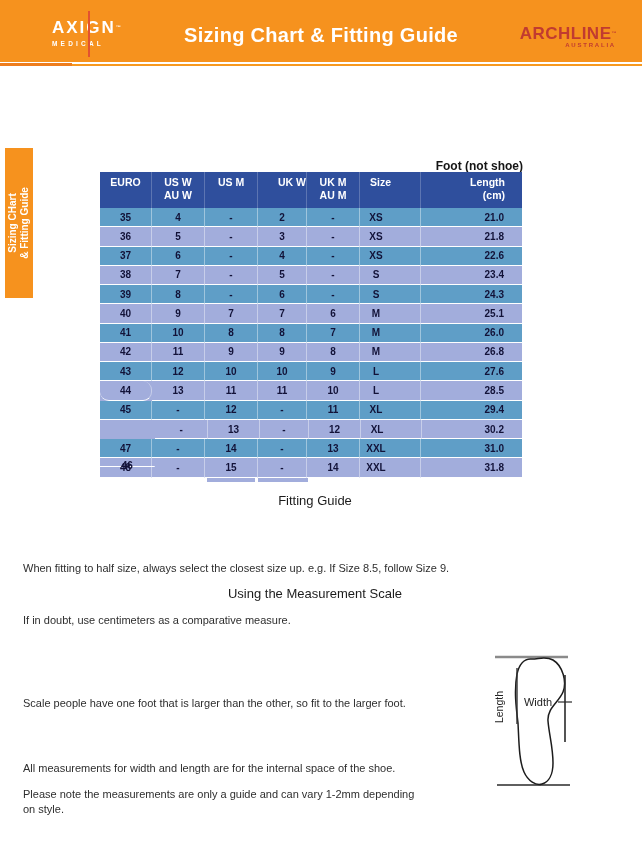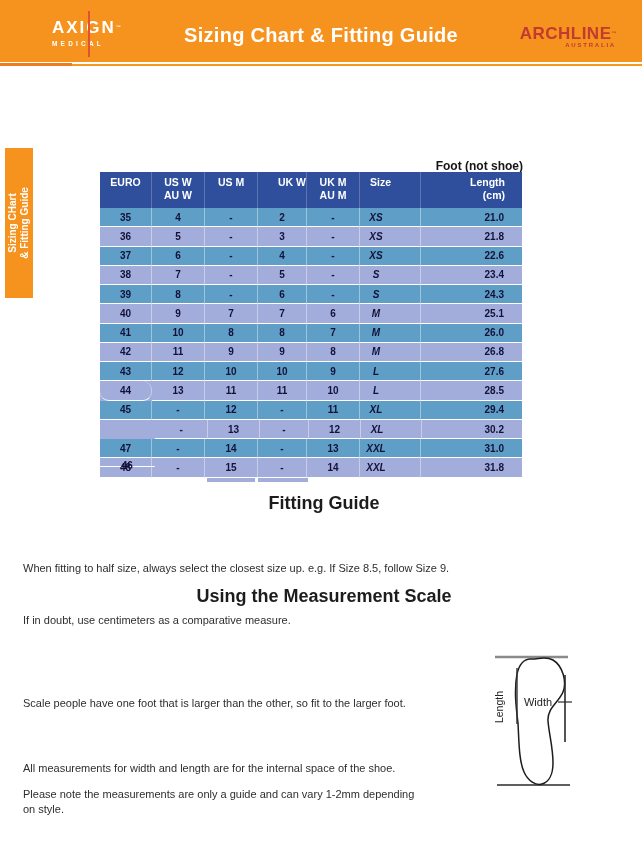--- a/index.html
+++ b/index.html
@@ -41,28 +41,28 @@
   .th:last-child{border-right:none;}
   .th.size{text-align:left;padding-left:10px;}
   .th.len{text-align:right;padding-right:17px;}
   .tr{display:flex;height:19.28px;}
   .tr.blue{background:#5F9EC7;}
   .tr.lav{background:#A2ADDC;}
   .td{box-sizing:border-box;display:flex;align-items:center;justify-content:center;
       font-size:10px;font-weight:bold;color:#121238;
       border-right:1px solid rgba(255,255,255,.4);border-bottom:1px solid #fff;}
   .td:last-child{border-right:none;}
-  .td.size{padding-right:28px;font-style:italic;}
+  .td.size{padding-right:28px;}
   .td.len{justify-content:flex-end;padding-right:18px;}
   .art{position:absolute;background:#A2ADDC;height:4px;top:306px;}
   .art1{left:107px;width:48px;} .art2{left:158px;width:50px;}
 
   
-  .h-center{position:absolute;left:9px;width:630px;text-align:center;
-            font-size:18px;font-weight:bold;color:#1c1c1c;}
+  .h-center{position:absolute;left:0;width:630px;text-align:center;
+            font-size:13px;font-weight:normal;color:#1c1c1c;}
   .para{position:absolute;left:23px;font-size:11px;line-height:15px;color:#2e2e2e;
         white-space:pre-line;}
   #fg-title{top:493px;} #p1{top:527px;width:605px;} #p2{top:561px;width:605px;}
   #ms-title{top:586px;} #mp1{top:613px;width:605px;} #mp2{top:641px;width:500px;}
   #mp3{top:696px;width:605px;} #mp4{top:761px;width:605px;} #mp5{top:787px;width:605px;}
 
   
   .foot-svg{position:absolute;left:488px;top:645px;}
   .diag-label{font-family:"Liberation Sans",sans-serif;font-size:10.5px;fill:#222;}
 </style>

